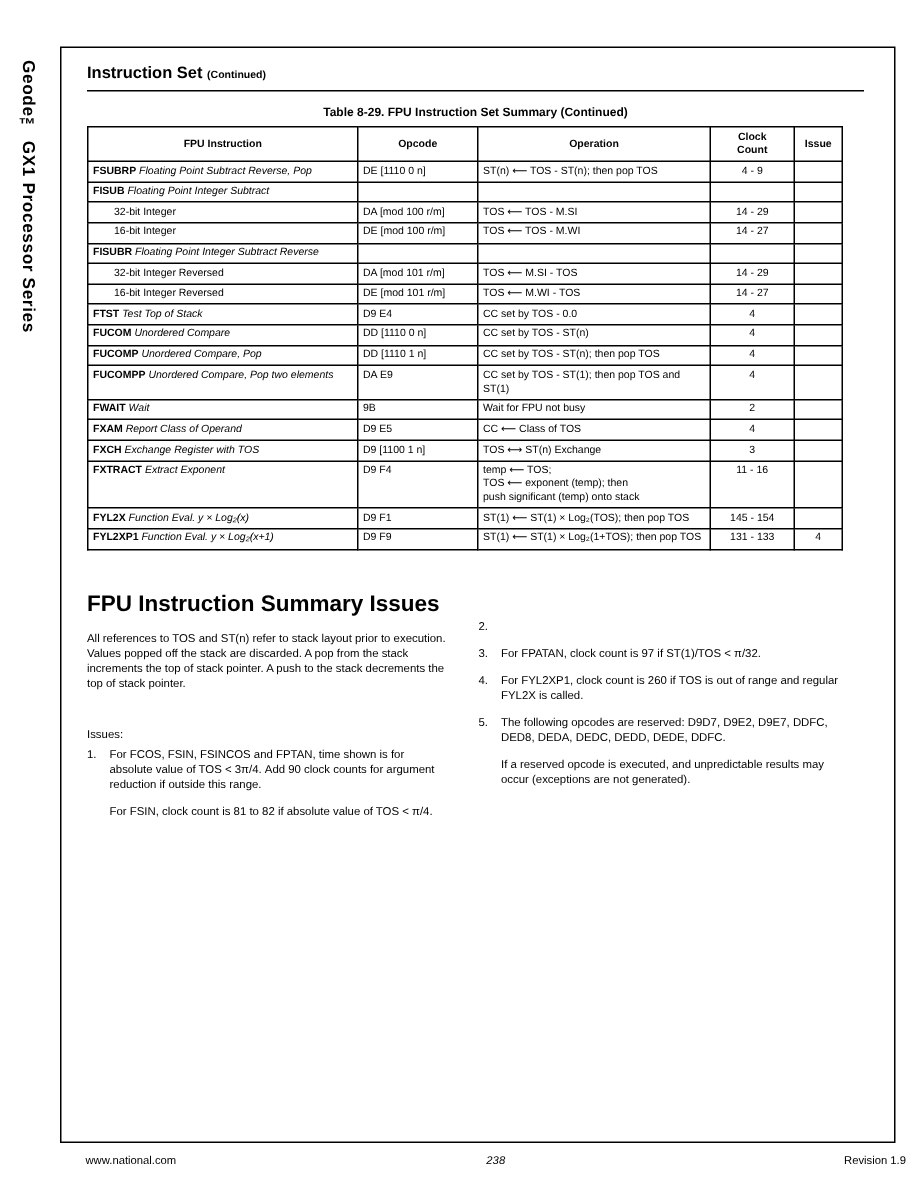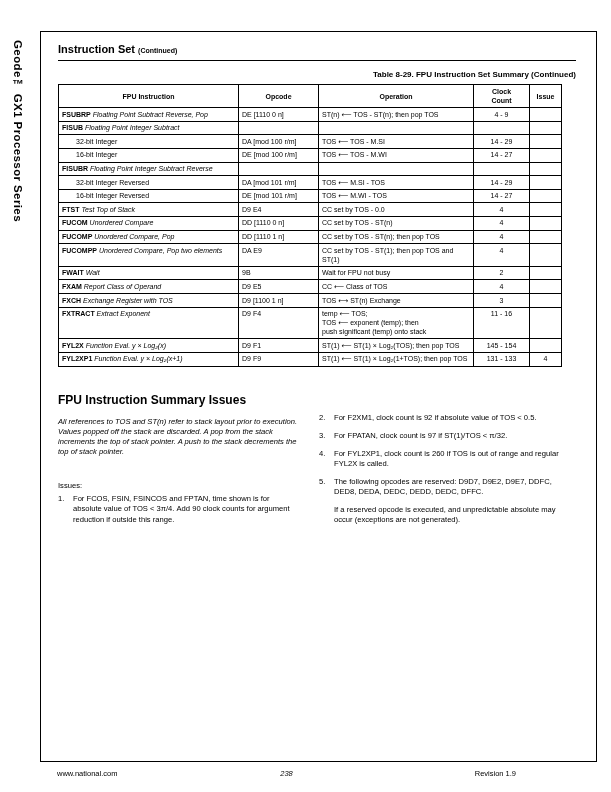--- a/index.html
+++ b/index.html
@@ -2,39 +2,39 @@
 <html><head>
 <meta charset="utf-8">
 <style>
   html,body{margin:0;padding:0;}
   body{width:611px;height:792px;background:#ffffff;font-family:"Liberation Sans",sans-serif;color:#000;}
   .page{position:relative;width:611px;height:792px;overflow:hidden;background:#fff;}
   .side-label{position:absolute;left:12px;top:40px;writing-mode:vertical-rl;font-size:11.5px;font-weight:bold;letter-spacing:0.4px;white-space:nowrap;}
   .frame{position:absolute;left:40px;top:31px;width:557px;height:731px;border:1.3px solid #000;padding:11px 20px 0 17px;box-sizing:border-box;overflow:hidden;}
   .section-head{font-size:11px;font-weight:bold;padding-bottom:5px;border-bottom:0.8px solid #000;}
   .section-head .cont{font-size:7px;}
-  .table-title{font-size:8px;font-weight:bold;text-align:right;margin:9px 0 5px;}
+  .table-title{font-size:8px;font-weight:bold;text-align:center;margin:9px 0 5px;}
   table{border-collapse:collapse;table-layout:fixed;width:503px;font-size:7px;line-height:1.3;}
   th{border:1px solid #000;border-bottom:1.8px solid #000;padding:2px;text-align:center;vertical-align:middle;white-space:pre-line;font-size:7px;}
   td{border:1px solid #000;padding:1.5px 3px 2px;vertical-align:top;}
   .c-oper{white-space:pre-line;}
   .c-clock,.c-issue{text-align:center;}
   td.indent{padding-left:17px;}
   .iname{font-weight:bold;}
   .idesc{font-style:italic;}
   .summary{display:flex;gap:21px;margin-top:26px;}
   .sum-col{width:240px;font-size:7.6px;line-height:1.32;}
   .sum-col.right{width:246px;padding-top:20px;}
-  .sum-head{font-size:12px;font-weight:bold;margin-bottom:9px;}
-  .intro{margin:0 0 24px;font-style:italic;}
+  .sum-head{font-size:15px;font-weight:bold;margin-bottom:9px;}
+  .intro{margin:0 0 24px;}
   .issues-label{margin:16px 0 3px;}
   .item{display:flex;margin-bottom:8px;}
   .item .num{flex:none;width:15px;}
   .item.sub{display:block;margin-left:15px;}
-  .footer{position:absolute;left:57px;top:769px;width:459px;font-size:7.5px;display:flex;justify-content:space-between;}
+  .footer{position:absolute;left:57px;top:769px;width:547px;font-size:7.5px;display:flex;justify-content:space-between;}
   .page-num{position:absolute;left:50%;transform:translateX(-50%);font-style:italic;}
 </style>
 </head>
 <body>
 
 <div class="page">
 
   <div class="side-label">Geode™ GX1 Processor Series</div>
 
   <div class="frame">
@@ -192,41 +192,41 @@
     <div class="summary">
       <div class="sum-col">
         <div class="sum-head">FPU Instruction Summary Issues</div>
         <p class="intro">All references to TOS and ST(n) refer to stack layout prior to execution. Values popped off the stack are discarded. A pop from the stack increments the top of stack pointer. A push to the stack decrements the top of stack pointer.</p>
         <p class="issues-label">Issues:</p>
         <div id="left-items">
             <div class="item">
               <span class="num">1.</span>
               <span class="txt">For FCOS, FSIN, FSINCOS and FPTAN, time shown is for absolute value of TOS &lt; 3π/4. Add 90 clock counts for argument reduction if outside this range.</span>
             </div>
+            <div class="item sub">For FSIN, clock count is 81 to 82 if absolute value of TOS &lt; π/4.</div>
           </div>
       </div>
       <div class="sum-col right">
         <div id="right-items">
             <div class="item">
               <span class="num">2.</span>
-              <span class="txt">For F2XM1, clock count is 92 if absolute value of TOS &lt; 0.5.</span>
             </div>
             <div class="item">
               <span class="num">3.</span>
               <span class="txt">For FPATAN, clock count is 97 if ST(1)/TOS &lt; π/32.</span>
             </div>
             <div class="item">
               <span class="num">4.</span>
               <span class="txt">For FYL2XP1, clock count is 260 if TOS is out of range and regular FYL2X is called.</span>
             </div>
             <div class="item">
               <span class="num">5.</span>
-              <span class="txt">The following opcodes are reserved: D9D7, D9E2, D9E7, DDFC, DED8, DEDA, DEDC, DEDD, DEDC, DFFC.</span>
-            </div>
-            <div class="item sub">If a reserved opcode is executed, and unpredictable absolute may occur (exceptions are not generated).</div>
+              <span class="txt">The following opcodes are reserved: D9D7, D9E2, D9E7, DDFC, DED8, DEDA, DEDC, DEDD, DEDE, DDFC.</span>
+            </div>
+            <div class="item sub">If a reserved opcode is executed, and unpredictable results may occur (exceptions are not generated).</div>
           </div>
       </div>
     </div>
 
   </div>
 
   <div class="footer">
     <span>www.national.com</span>
     <span class="page-num">238</span>
     <span>Revision 1.9</span>

